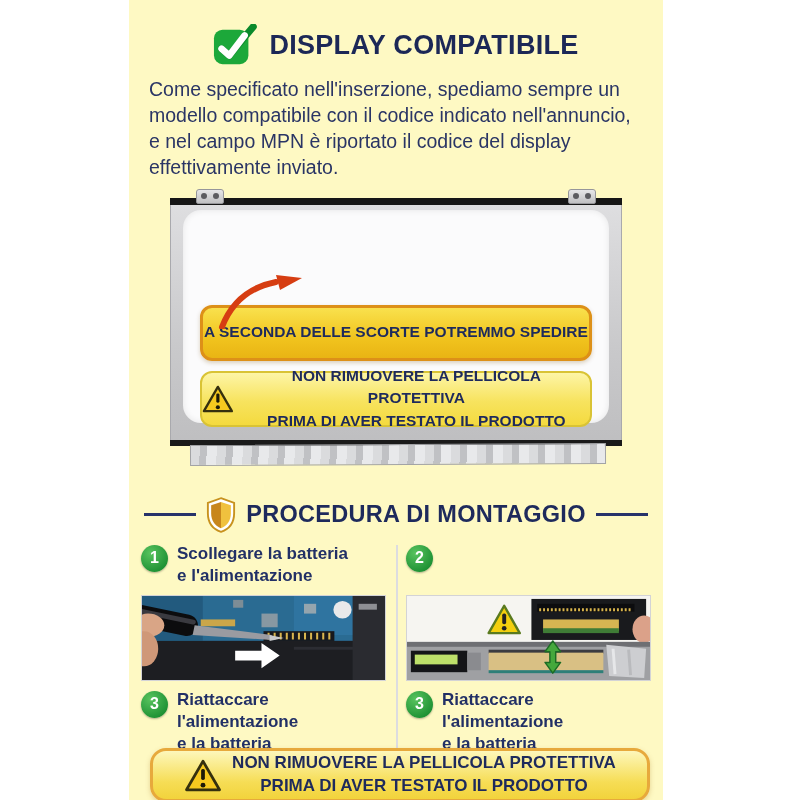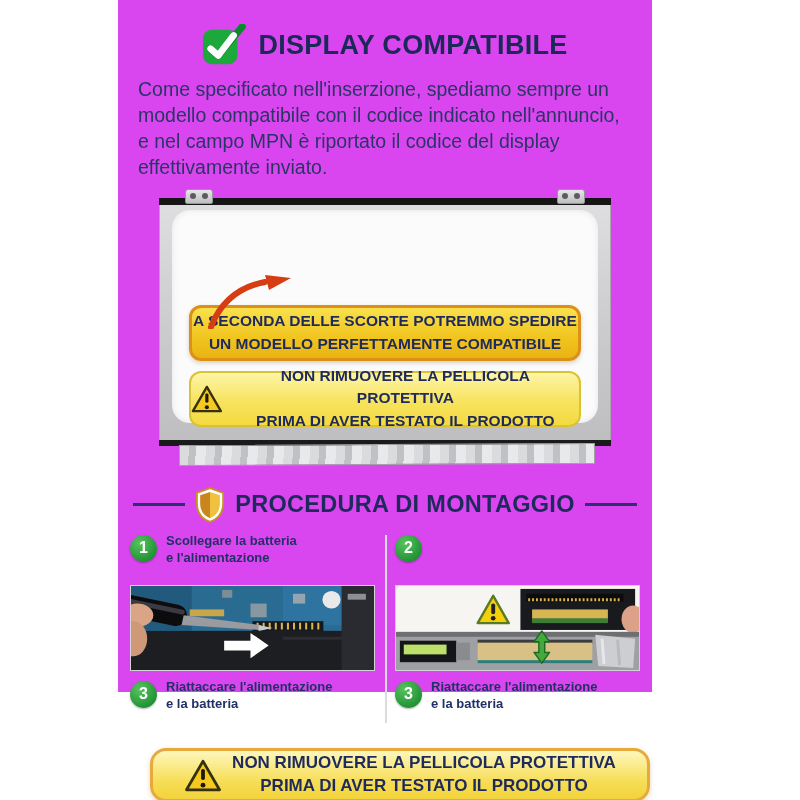--- a/index.html
+++ b/index.html
@@ -3,22 +3,22 @@
 <meta charset="utf-8">
 <style>
   * { box-sizing: border-box; margin: 0; padding: 0; }
   html, body { margin: 0; background: #ffffff; }
   #canvas {
     position: relative; width: 800px; height: 800px;
     background: #ffffff; overflow: hidden;
     font-family: "Liberation Sans", sans-serif;
   }
   .content-col {
-    position: absolute; left: 118px; top: 0; width: 534px; height: 692px;
-    background: #d946ef;
+    position: absolute; left: 129px; top: 0; width: 534px; height: 800px;
+    background: #fef9c3;
   }
   
   .header { padding-top: 24px; display: flex; align-items: center; justify-content: center; gap: 12px; }
   .check-icon svg { display: block; }
   h1.title { font-size: 27px; font-weight: 700; color: #1c2857; letter-spacing: .3px; }
   
   .intro {
     margin: 11px auto 0; max-width: 494px; 
     font-size: 19.5px; line-height: 1.33; color: #2a3565;
   }
@@ -63,40 +63,40 @@
     background: linear-gradient(180deg, #f9e14d, #f1c41e 60%, #e9b414);
     border: 3px solid #dd9018; box-shadow: 0 2px 4px rgba(120,80,0,.25);
   }
   .banner.pale {
     top: 182px; display: flex; align-items: center; justify-content: center; gap: 9px;
     background: linear-gradient(180deg, #fdf5a6, #f7e35e 55%, #f4da3f);
     border: 2px solid #d9c335;
   }
   .banner.pale .lines { height: auto; }
   
-  .proc-heading { margin-top: 20px; display: flex; align-items: center; justify-content: center; gap: 10px; }
+  .proc-heading { margin-top: 30px; display: flex; align-items: center; justify-content: center; gap: 10px; }
   .rule { height: 3px; width: 52px; background: #27336a; }
   .proc-title { font-size: 23.5px; font-weight: 700; color: #1e2a5c; letter-spacing: .3px; }
   
   .steps-grid {
     position: relative; margin-top: 10px; padding: 0 12px;
     display: grid; grid-template-columns: 1fr 1fr; column-gap: 20px;
   }
   .divider { position: absolute; left: 50%; top: 2px; bottom: 2px; width: 2px; background: #dcdce0; }
   .col { display: flex; flex-direction: column; }
   .step { display: flex; gap: 9px; align-items: flex-start; min-height: 46px; }
   .step.bottom { margin-top: 8px; }
   .badge {
     flex: 0 0 auto; width: 27px; height: 27px; margin-top: 2px; border-radius: 50%;
     background: radial-gradient(circle at 35% 30%, #58c35e, #1e9134 75%);
     color: #fff; font-weight: 700; font-size: 16px;
     display: flex; align-items: center; justify-content: center;
     box-shadow: 0 1px 2px rgba(0,0,0,.3);
   }
-  .step-text { font-size: 13px; font-weight: 700; color: #223066; line-height: 1.3; }
+  .step-text { font-size: 17px; font-weight: 700; color: #223066; line-height: 1.3; }
   .photo { margin-top: 6px; height: 86px; border: 1px solid #d3d3d6; background: #fff; overflow: hidden; }
   .photo svg { display: block; width: 100%; height: 100%; }
   
   .footer-banner {
     position: absolute; left: 50%; transform: translateX(-50%); top: 748px;
     width: 500px; height: 54px; z-index: 5; border-radius: 16px;
     border: 3px solid #e7a93c;
     background: linear-gradient(180deg, #fdf7bb, #f6dd55 65%, #f2d33c);
     display: flex; align-items: center; justify-content: center; gap: 10px;
     box-shadow: 0 2px 5px rgba(150,100,0,.25);
@@ -131,21 +131,20 @@
         <div class="screen"></div>
         <div class="bottom-black"></div>
       </div>
       <svg class="red-arrow" viewBox="0 0 88 56">
         <path d="M6 54 C16 28, 34 14, 60 9" fill="none" stroke="#d63d12" stroke-width="6" stroke-linecap="round"></path>
         <polygon points="86,5 60,2 64,17" fill="#d63d12"></polygon>
       </svg>
       <div class="banner gold">
         <div class="lines">
           <div class="bl">A SECONDA DELLE SCORTE POTREMMO SPEDIRE</div>
-          <div class="bl">UN MODELLO PERFETTAMENTE COMPATIBILE</div>
         </div>
       </div>
       <div class="banner pale">
         <svg width="32" height="28" viewBox="0 0 34 30">
           <path d="M17 2 L32 28 H2 Z" fill="#f6c91f" stroke="#35300e" stroke-width="2.5" stroke-linejoin="round"></path>
           <rect x="15.3" y="9" width="3.4" height="10" rx="1.5" fill="#1c1908"></rect>
           <circle cx="17" cy="23.8" r="2.2" fill="#1c1908"></circle>
         </svg>
         <div class="lines">
           <div class="bl">NON RIMUOVERE LA PELLICOLA PROTETTIVA</div>

